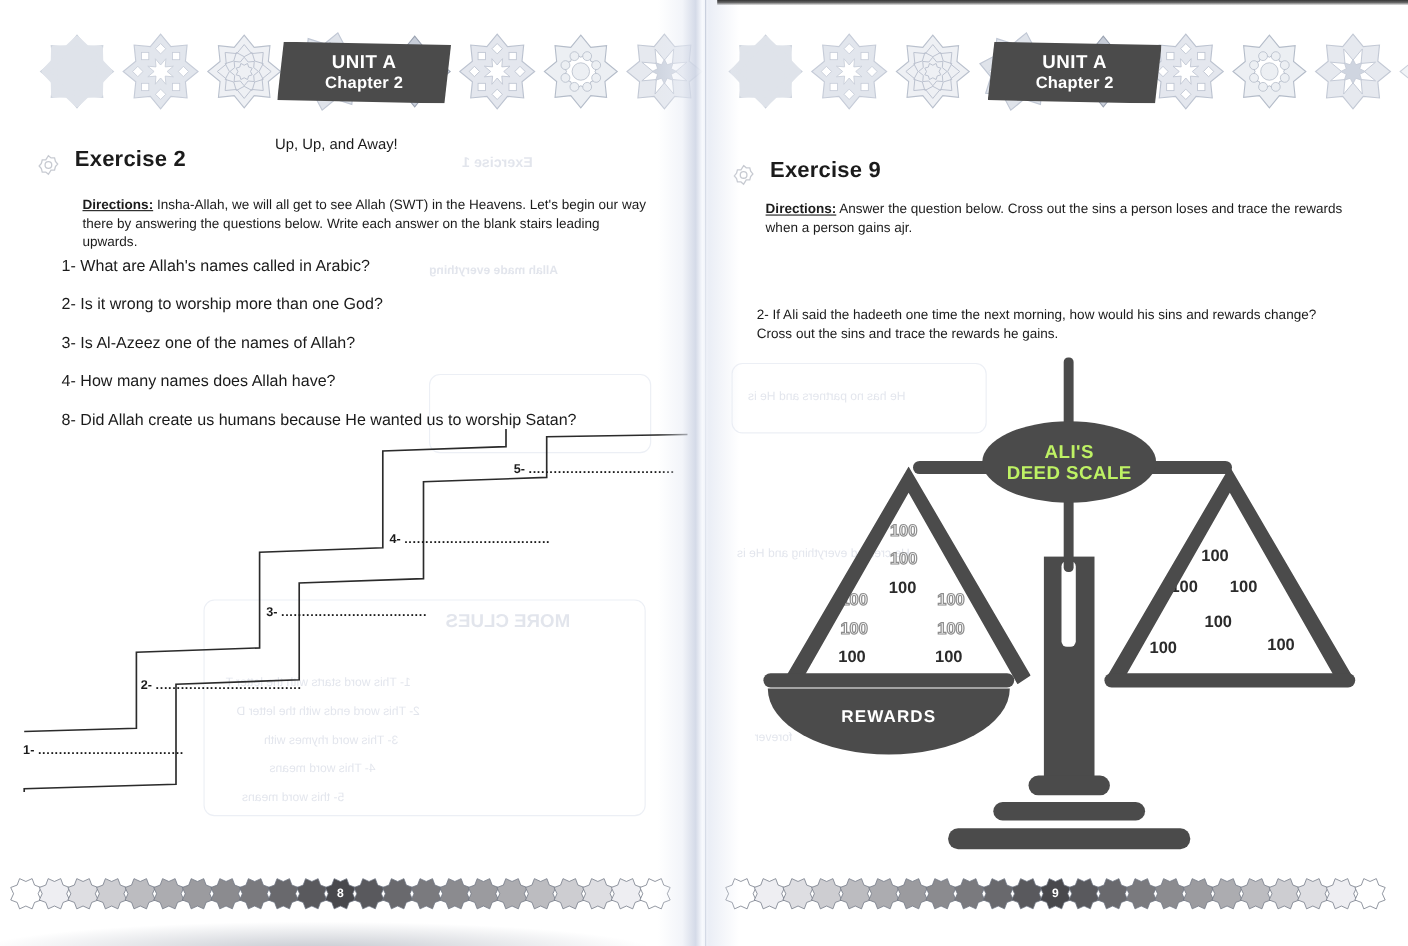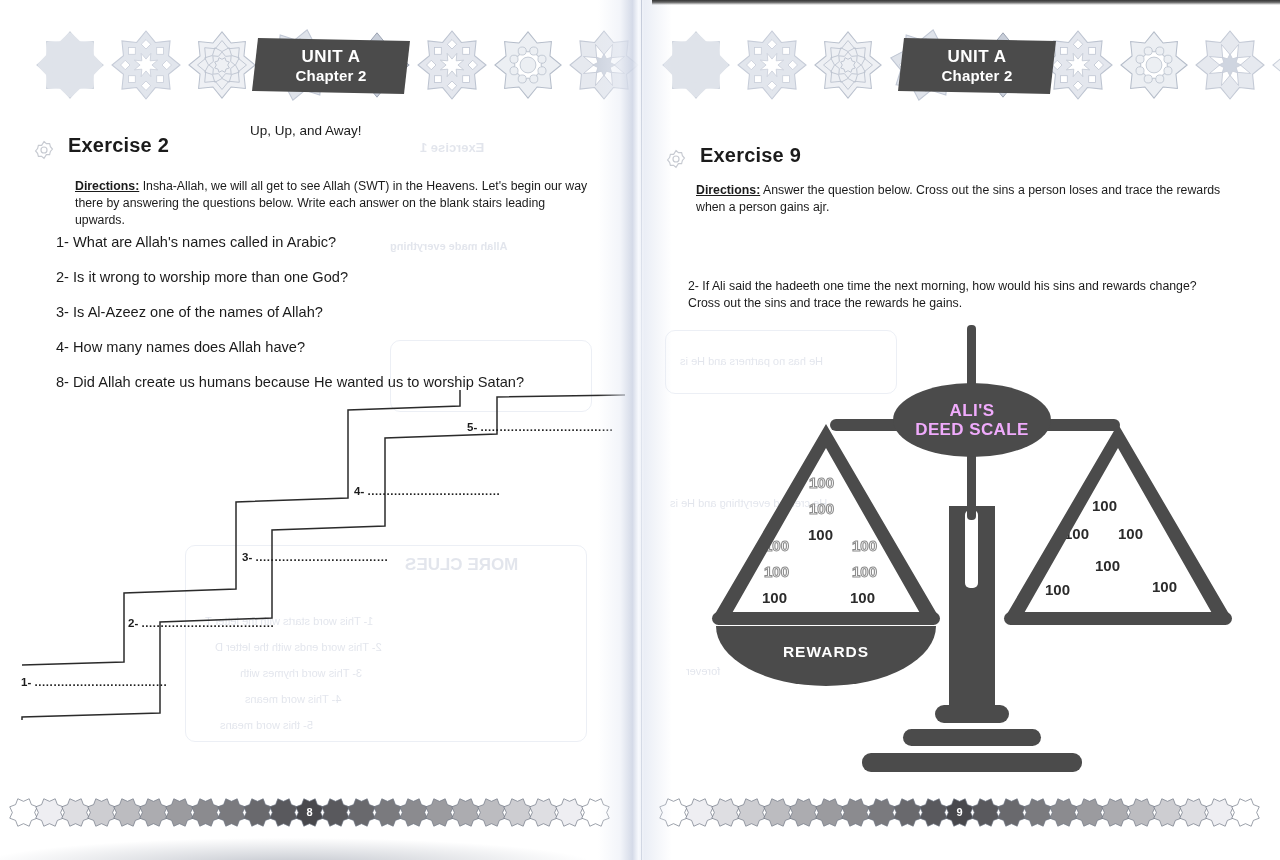--- a/index.html
+++ b/index.html
@@ -90,21 +90,21 @@
   .stair-lbl{
     position:absolute;font-size:11.5px;font-weight:bold;white-space:nowrap;
   }
   .stair-lbl .dots{font-weight:bold;letter-spacing:.6px;}
 
   
   .scale-wrap{position:absolute;}
   .ellipse{
     position:absolute;background:#4b4b4b;border-radius:50%;
     display:flex;align-items:center;justify-content:center;
-    flex-direction:column;color:#f0abfc;z-index:8;
+    flex-direction:column;color:#bef264;z-index:8;
   }
   .ellipse span{font-size:17px;font-weight:bold;line-height:1.12;letter-spacing:.4px;}
   .beam{position:absolute;background:#4b4b4b;border-radius:7px;z-index:4;}
   .needle{position:absolute;background:#4b4b4b;border-radius:4px;z-index:6;}
   .post{position:absolute;background:#4b4b4b;z-index:3;}
   .post-slot{position:absolute;background:#fff;border-radius:5px;z-index:5;}
   .pan{position:absolute;z-index:6;}
   .pan-bar{position:absolute;background:#4b4b4b;border-radius:8px;}
   .pan-bowl{
     position:absolute;background:#4b4b4b;
@@ -473,21 +473,21 @@
       </div>
 
       <div class="post" style="left:309px;top:506px;width:46px;height:202px;"></div>
       <div class="post-slot" style="left:325px;top:510px;width:13px;height:78px;"></div>
       <div class="needle" style="left:327px;top:440px;width:9px;height:80px;"></div>
 
       <div class="base-bar" style="left:295px;top:705px;width:74px;height:18px;"></div>
       <div class="base-bar" style="left:263px;top:729px;width:138px;height:17px;"></div>
       <div class="base-bar" style="left:222px;top:753px;width:220px;height:19px;"></div>
 
-      <div class="pan" style="left:60px;top:612px;width:250px;height:100px;">
+      <div class="pan" style="left:42px;top:612px;width:250px;height:100px;">
         <div class="pan-bar" style="left:12px;top:0;width:228px;height:13px;"></div>
         <div class="pan-bowl" style="left:16px;top:14px;width:220px;height:60px;">
           <span>REWARDS</span>
         </div>
       </div>
 
       <div class="pan" style="left:352px;top:612px;width:250px;height:100px;">
         <div class="pan-bar" style="left:12px;top:0;width:228px;height:13px;"></div>
       </div>
 

